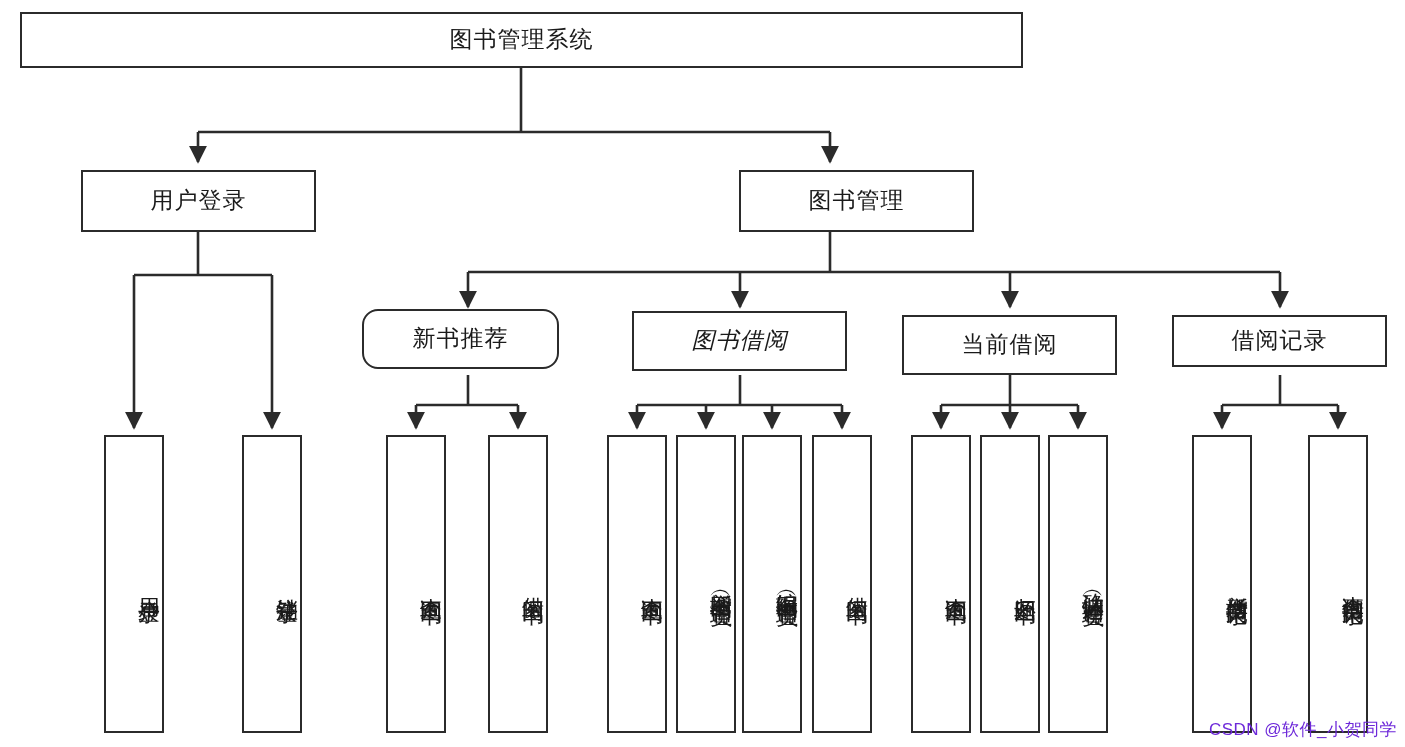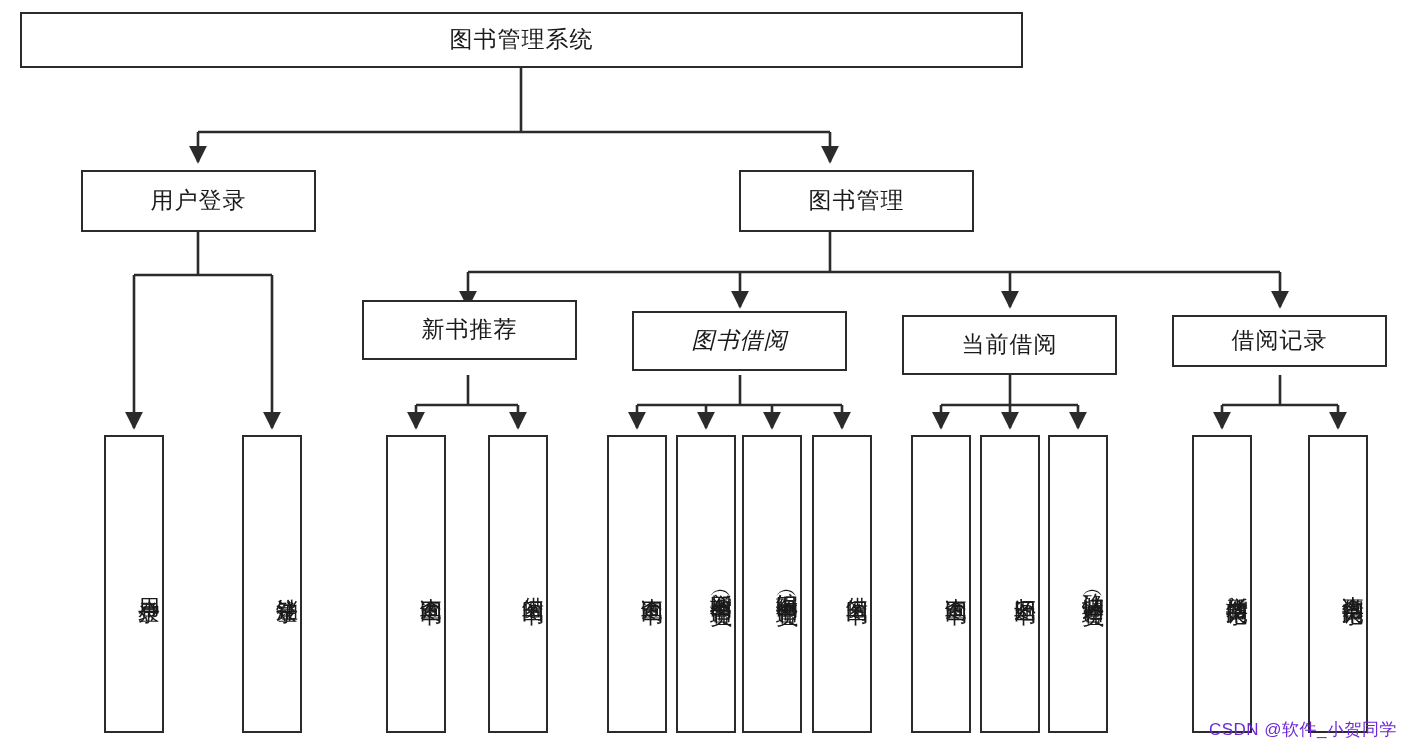--- a/index.html
+++ b/index.html
@@ -126,21 +126,21 @@
     <span>图书管理系统</span>
   </div>
 
   <div class="node horiz" style="left:81px; top:170px; width:235px; height:62px;">
     <span>用户登录</span>
   </div>
   <div class="node horiz" style="left:711px; top:170px; width:235px; height:62px;margin-left:28px;">
     <span>图书管理</span>
   </div>
 
-  <div class="node horiz" style="left:362px; top:300px; width:215px; height:60px;">
+  <div class="node horiz" style="left:362px; top:309px; width:197px; height:60px;border-radius:16px;">
     <span>新书推荐</span>
   </div>
   <div class="node horiz" style="left:632px; top:311px; width:215px; height:60px;font-style:italic;">
     <span>图书借阅</span>
   </div>
   <div class="node horiz" style="left:902px; top:315px; width:215px; height:60px;">
     <span>当前借阅</span>
   </div>
   <div class="node horiz" style="left:1172px; top:315px; width:215px; height:52px;">
     <span>借阅记录</span>

